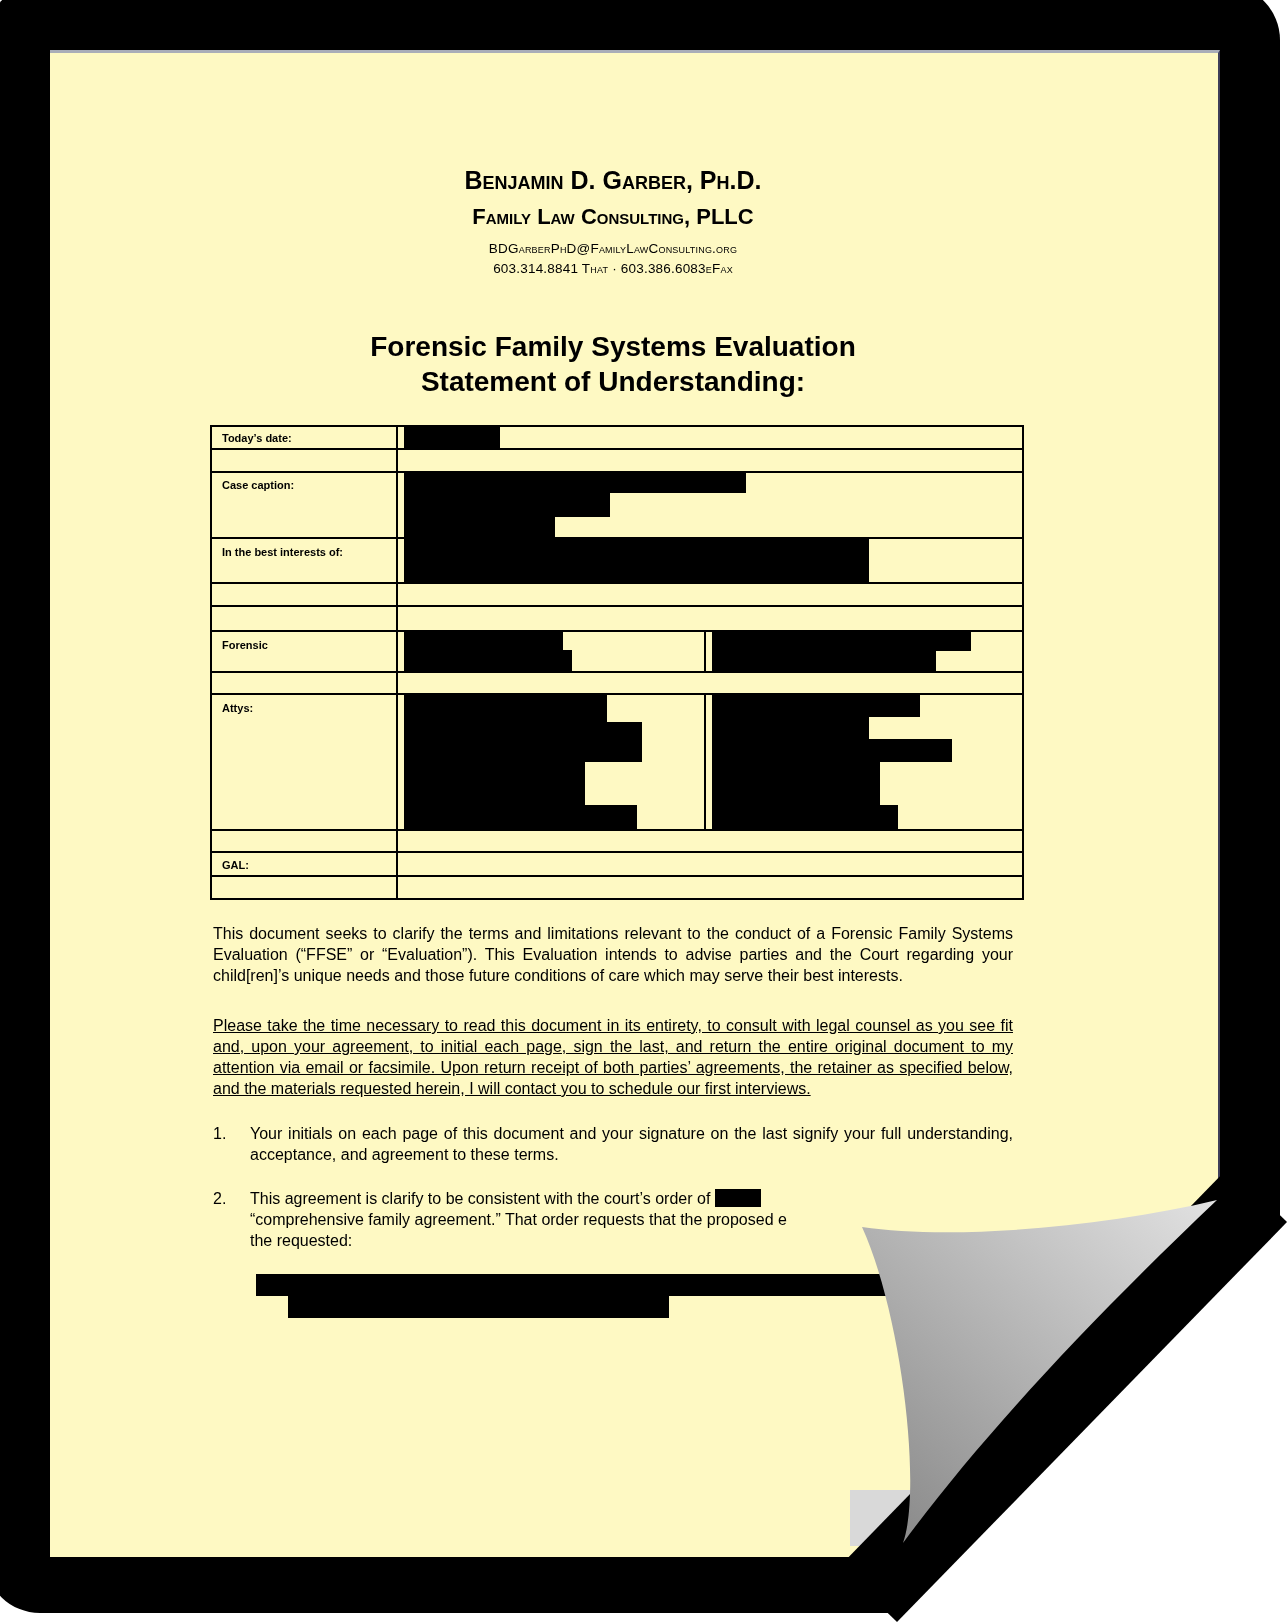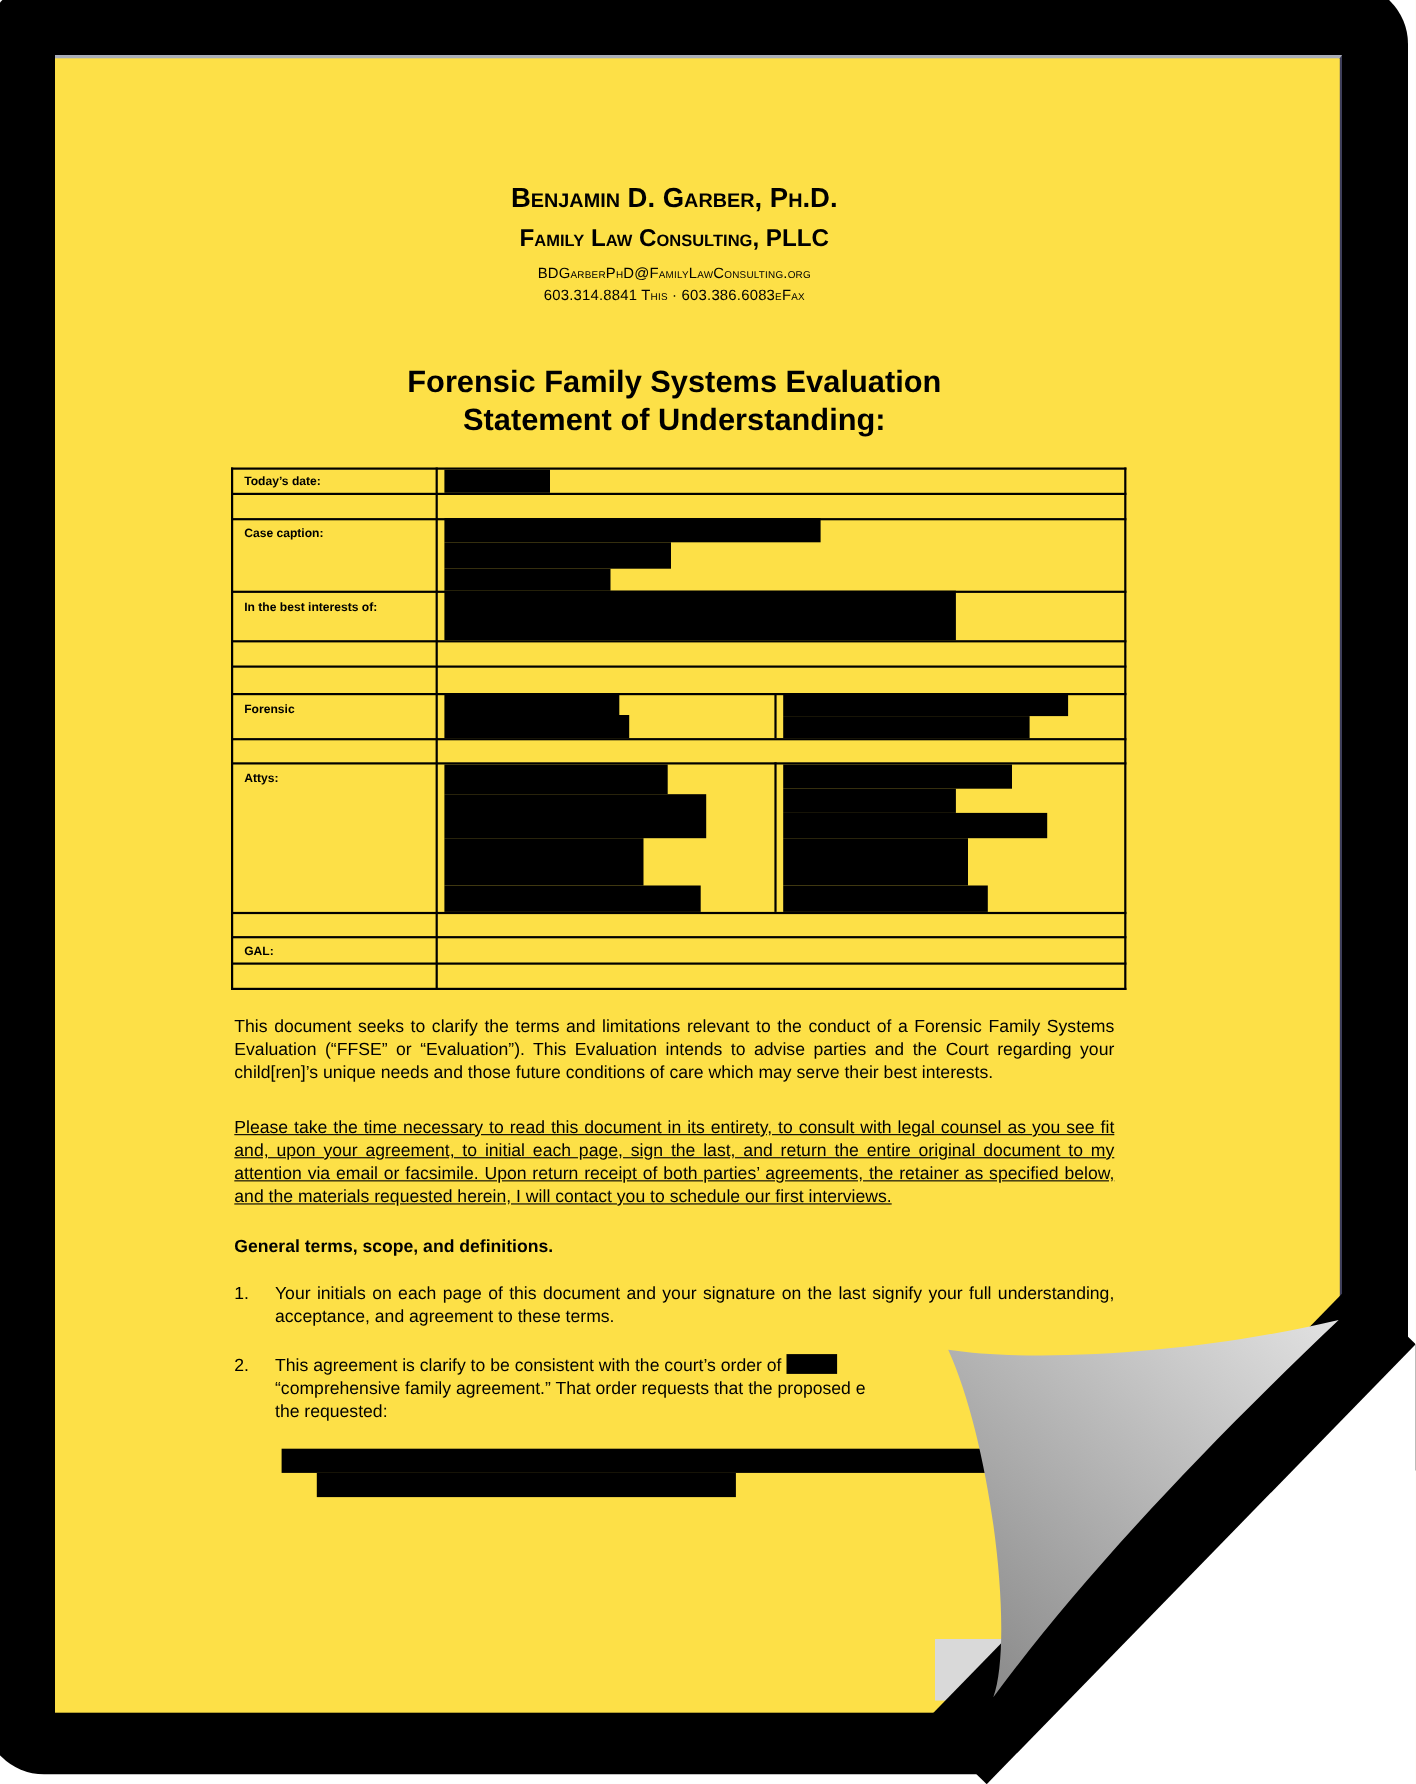--- a/index.html
+++ b/index.html
@@ -7,21 +7,21 @@
     position:relative;width:1287px;height:1622px;background:#ffffff;overflow:hidden;
     font-family:"Liberation Sans", sans-serif;color:#000;
   }
   
   .blob{
     position:absolute;left:-15px;top:-15px;width:1295px;height:1628px;
     background:#000;border-radius:55px;
   }
   
   .page{
-    position:absolute;left:50px;top:50px;width:1170px;height:1507px;background:#fde047;
+    position:absolute;left:50px;top:50px;width:1170px;height:1507px;background:#fef9c3;
     border-top:3px solid #a9adb8;border-right:2px solid #3f3f5a;box-sizing:border-box;
   }
   
   .letterhead{position:absolute;left:163px;top:111px;width:800px;text-align:center;}
   .lh-name{font-size:25px;font-weight:bold;font-variant:small-caps;line-height:33px;}
   .lh-firm{font-size:22px;font-weight:bold;font-variant:small-caps;line-height:28px;margin-top:6px;}
   .lh-email{font-size:13.5px;font-variant:small-caps;line-height:17px;margin-top:9px;letter-spacing:.2px;}
   .lh-phone{font-size:13.5px;font-variant:small-caps;line-height:17px;margin-top:3px;letter-spacing:.2px;}
   
   .doc-title{position:absolute;left:163px;top:276px;width:800px;text-align:center;
@@ -53,21 +53,21 @@
 <div class="canvas">
 
   <div class="blob"></div>
 
   <div class="page">
 
     <div class="letterhead">
       <div class="lh-name">Benjamin D. Garber, Ph.D.</div>
       <div class="lh-firm">Family Law Consulting, PLLC</div>
       <div class="lh-email">BDGarberPhD@FamilyLawConsulting.org</div>
-      <div class="lh-phone">603.314.8841 This · 603.386.6083eFax</div>
+      <div class="lh-phone">603.314.8841 That · 603.386.6083eFax</div>
     </div>
 
     <div class="doc-title">
       <div>Forensic Family Systems Evaluation</div>
       <div>Statement of Understanding:</div>
     </div>
 
     <div>
 
       <div class="tline" style="left:160px;top:372px;width:814px;height:2px"></div>
@@ -113,21 +113,20 @@
       <div class="redact" style="left:662px;top:642px;width:208px;height:22px"></div>
       <div class="redact" style="left:662px;top:664px;width:157px;height:22px"></div>
       <div class="redact" style="left:662px;top:686px;width:240px;height:23px"></div>
       <div class="redact" style="left:662px;top:709px;width:168px;height:43px"></div>
       <div class="redact" style="left:662px;top:752px;width:186px;height:24px"></div>
     </div>
 
     <div class="body-text">
       <p class="p1">This document seeks to clarify the terms and limitations relevant to the conduct of a Forensic Family Systems Evaluation (“FFSE” or “Evaluation”). This Evaluation intends to advise parties and the Court regarding your child[ren]’s unique needs and those future conditions of care which may serve their best interests.</p>
       <p class="p2">Please take the time necessary to read this document in its entirety, to consult with legal counsel as you see fit and, upon your agreement, to initial each page, sign the last, and return the entire original document to my attention via email or facsimile. Upon return receipt of both parties’ agreements, the retainer as specified below, and the materials requested herein, I will contact you to schedule our first interviews.</p>
-      <div class="section-heading">General terms, scope, and definitions.</div>
 
       <div class="li">
         <span class="li-num">1.</span>
         <div class="li-body">Your initials on each page of this document and your signature on the last signify your full understanding, acceptance, and agreement to these terms.</div>
       </div>
 
       <div class="li">
         <span class="li-num">2.</span>
         <div class="li-body">
           <span>This agreement is clarify to be consistent with the court’s order of</span>

